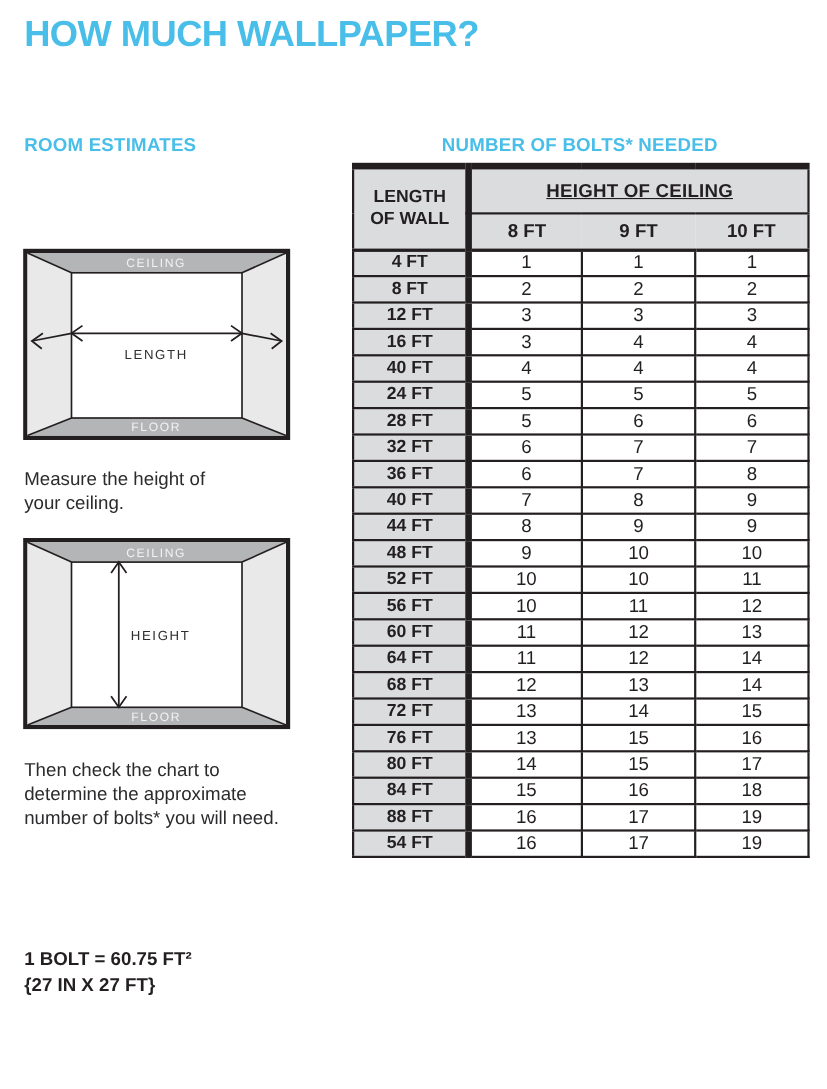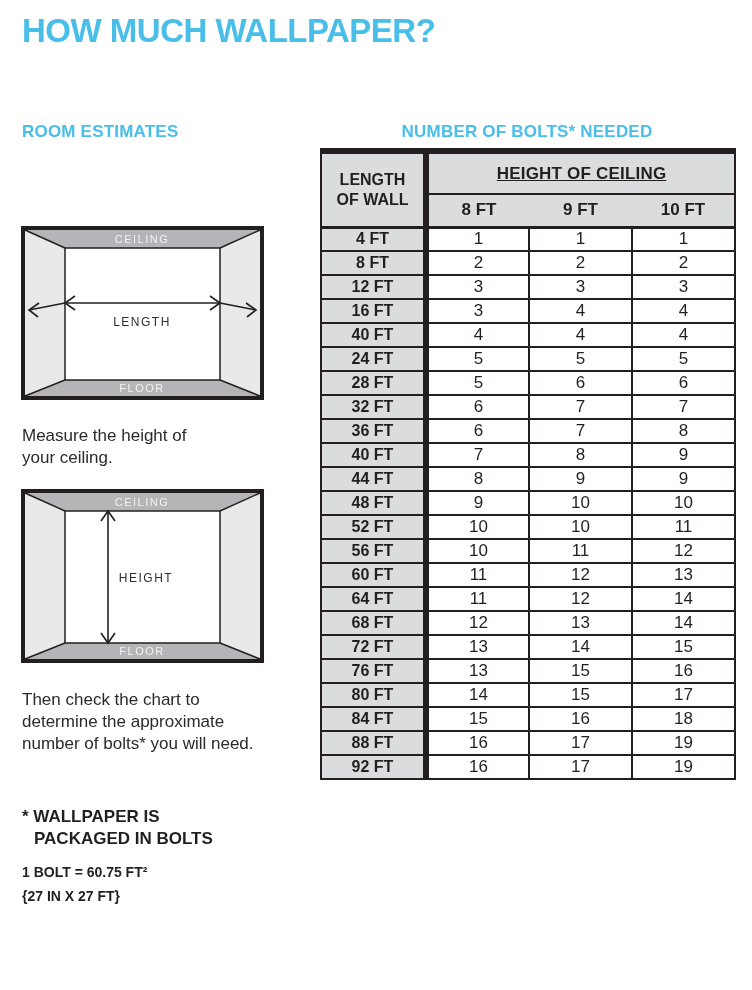--- a/index.html
+++ b/index.html
@@ -61,21 +61,21 @@
     line-height: 22px;
     white-space: pre-line;
     padding-left: 12px;
     text-indent: -12px;
     color: #231f20;
   }
   .bolt-info {
     position: absolute;
     left: 22px;
     top: 860px;
-    font-size: 14px;
+    font-size: 17px;
     font-weight: bold;
     line-height: 24px;
     white-space: pre-line;
     color: #231f20;
   }
   svg .dim-label {
     font-family: "Liberation Sans", sans-serif;
     font-size: 12px;
     letter-spacing: 1.5px;
     fill: #2e2e30;
@@ -206,22 +206,20 @@
     </g>
     <text class="band-label" x="121" y="17" text-anchor="middle">CEILING</text>
     <text class="band-label" x="121" y="166" text-anchor="middle">FLOOR</text>
     <text class="dim-label" x="125" y="93" text-anchor="middle">HEIGHT</text>
   </svg>
 
   <div class="step-text step-3">Then check the chart to
 determine the approximate
 number of bolts* you will need.</div>
 
-  <div class="footnote">* WALLPAPER IS
-PACKAGED IN BOLTS</div>
 
   <div class="bolt-info">1 BOLT = 60.75 FT²
 {27 IN X 27 FT}</div>
 
   <table class="bolts">
     <colgroup>
       <col style="width:105px">
       <col style="width:103px">
       <col style="width:103px">
       <col style="width:103px">
@@ -365,21 +363,21 @@
           <td>16</td>
           <td>18</td>
         </tr>
         <tr>
           <th class="wall-col">88 FT</th>
           <td>16</td>
           <td>17</td>
           <td>19</td>
         </tr>
         <tr>
-          <th class="wall-col">92 FT</th>
+          <th class="wall-col">54 FT</th>
           <td>16</td>
           <td>17</td>
           <td>19</td>
         </tr>
       </tbody>
   </table>
 
 </div>
 
 </body></html>

